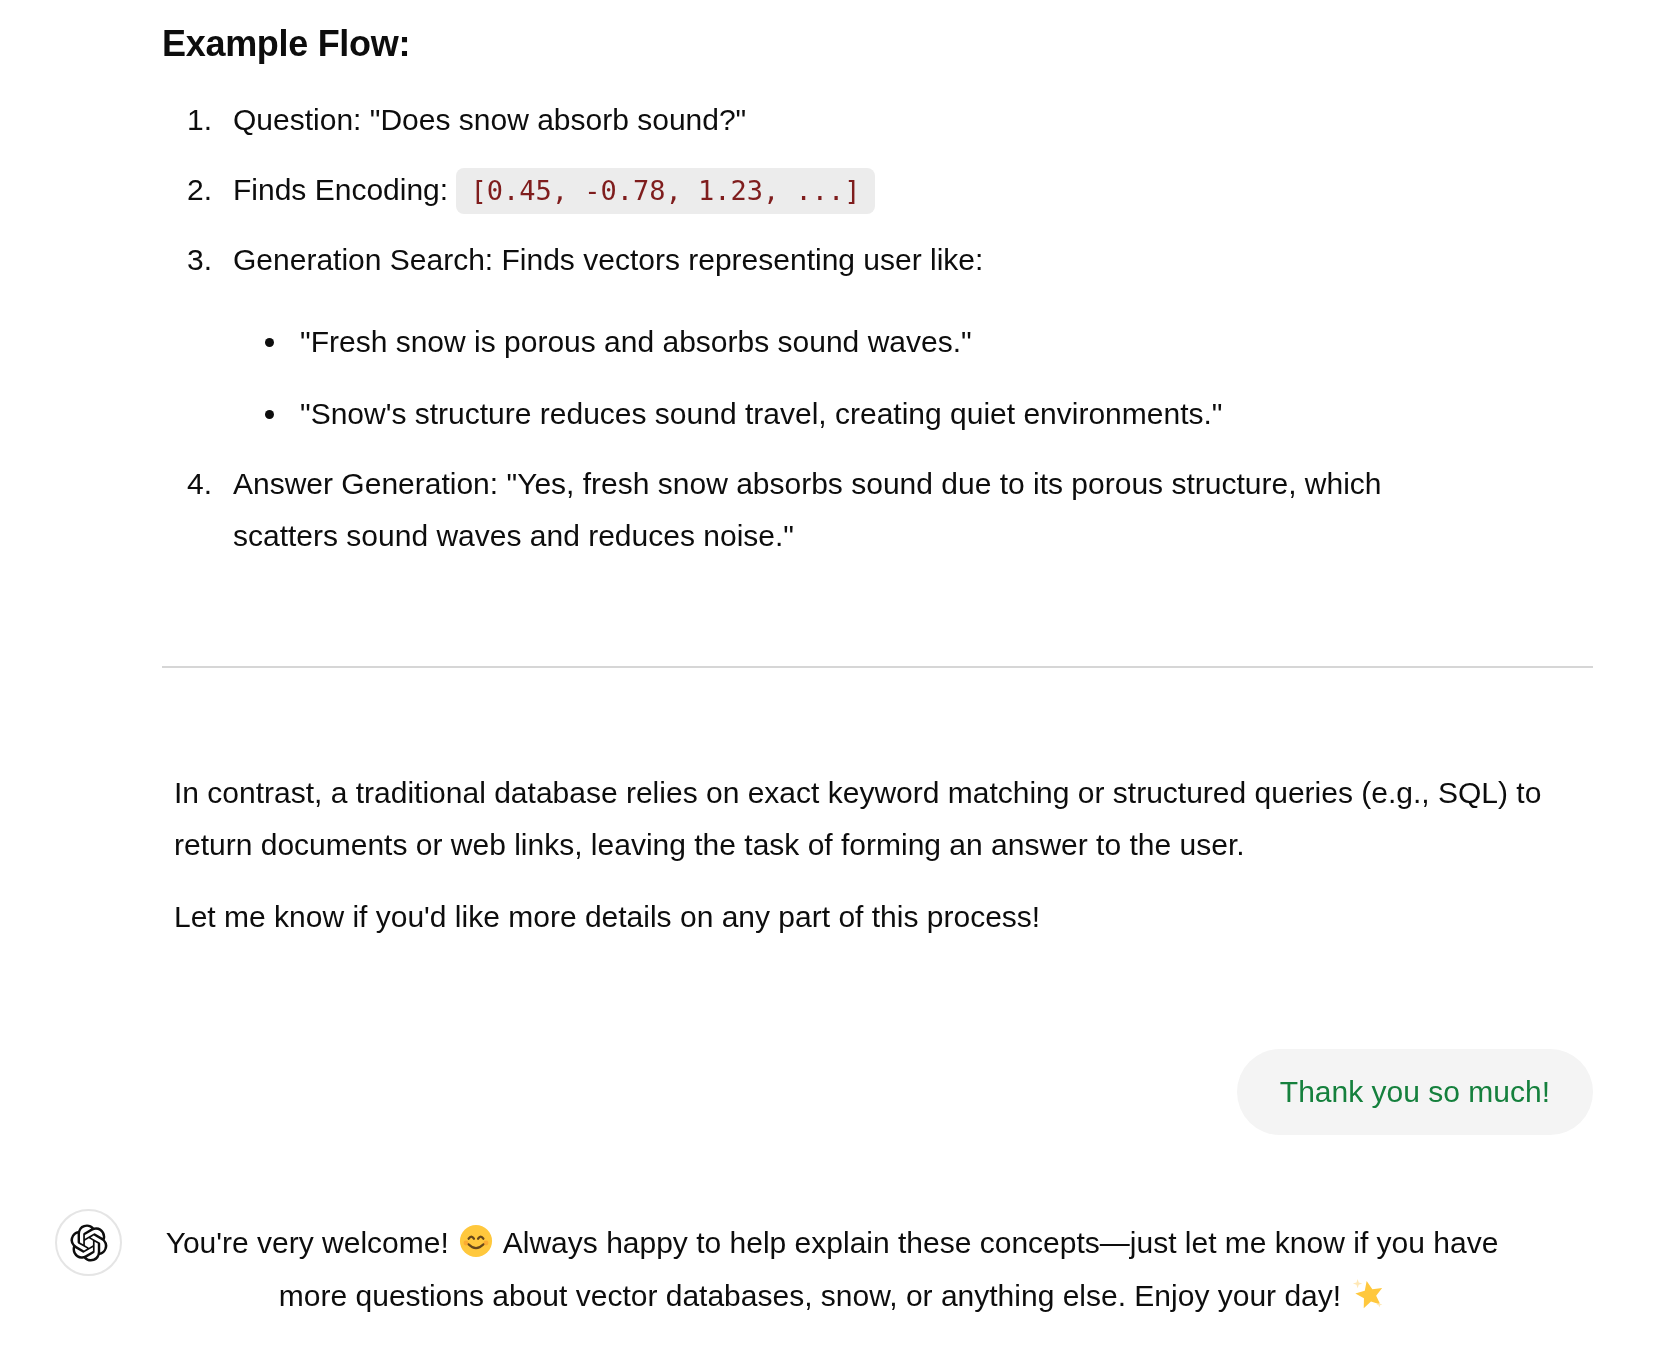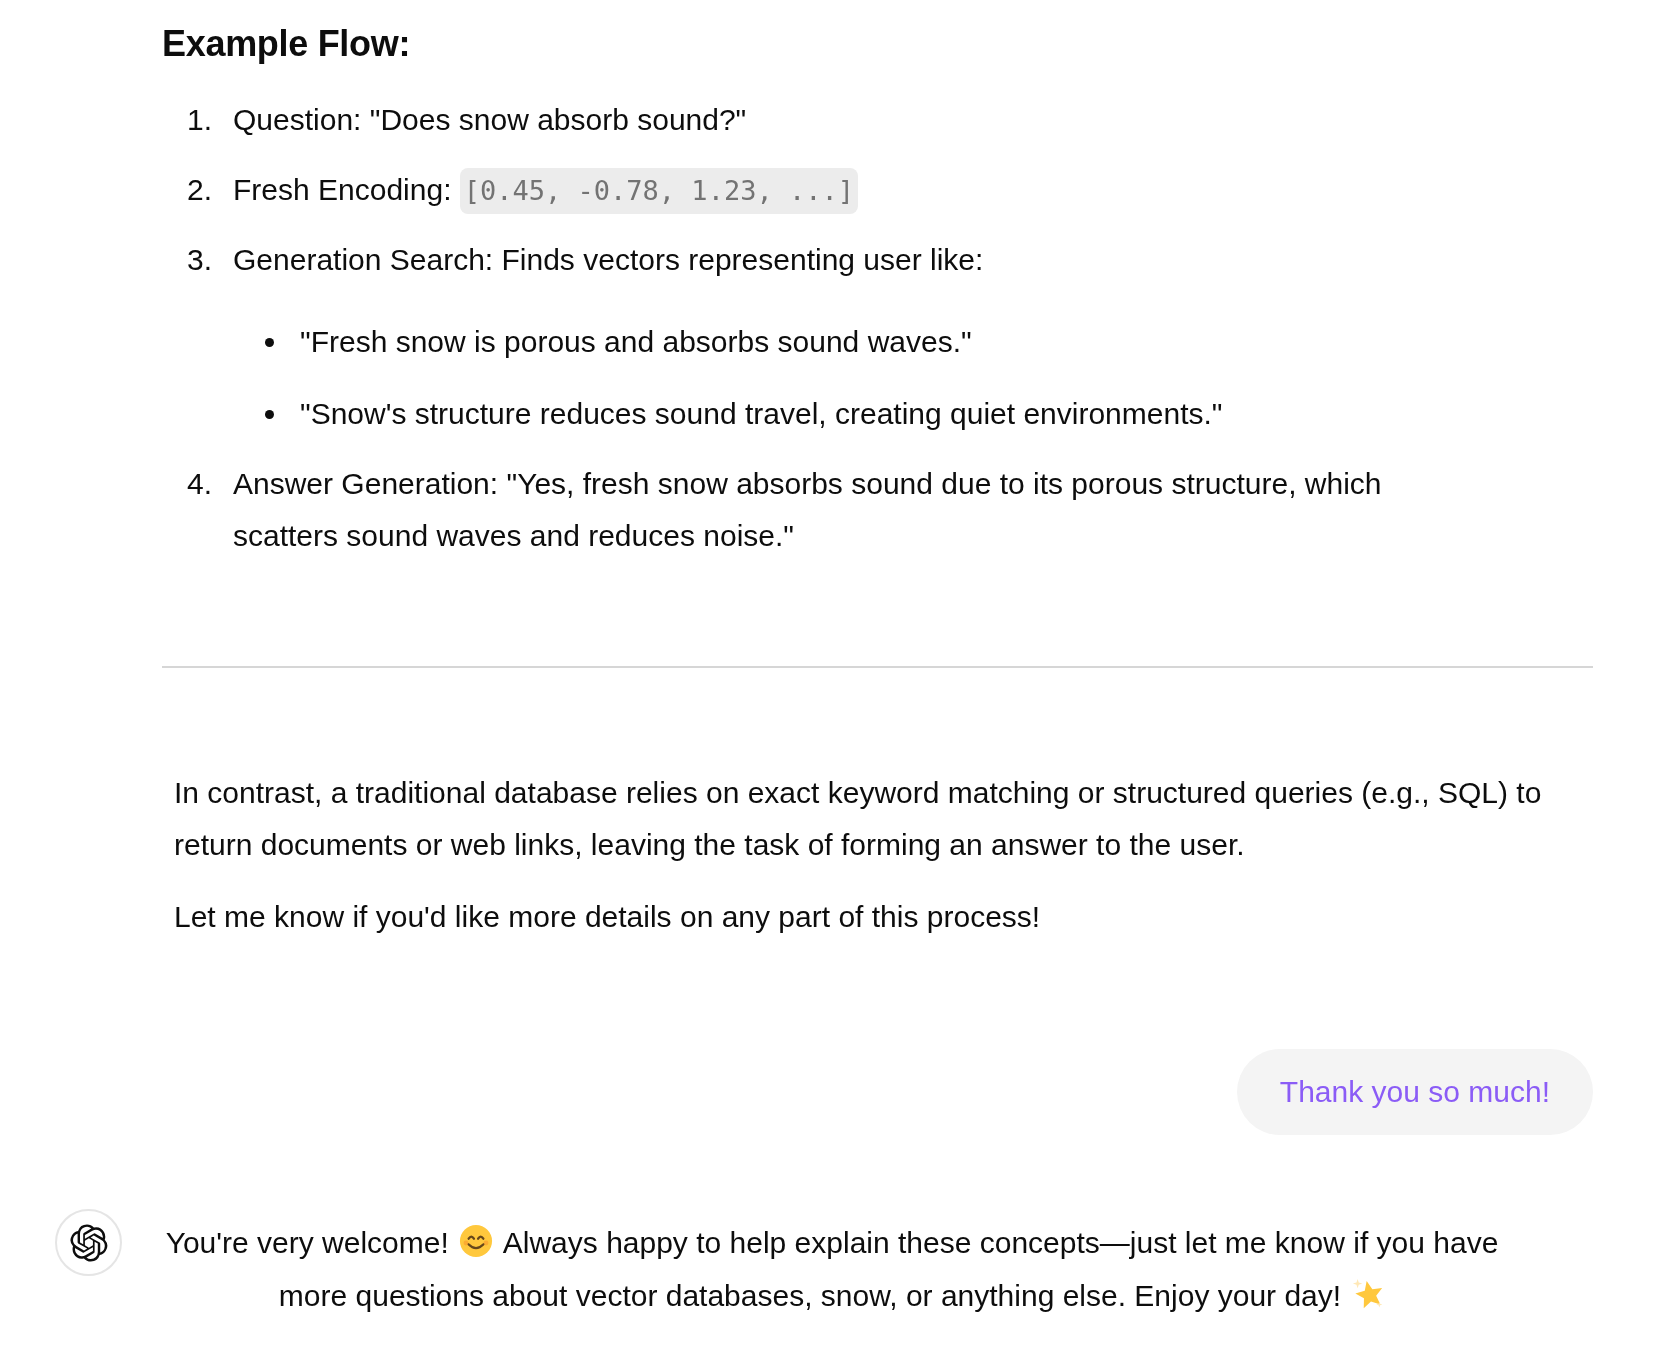--- a/index.html
+++ b/index.html
@@ -30,22 +30,22 @@
     margin-bottom: 18px;
     font-size: 30px; line-height: 52px;
     max-width: 1310px;
   }
   ol.steps > li:last-child { margin-bottom: 0; }
   .step-num { position: absolute; left: 25px; top: 0; }
   .step-label { font-weight: 400; }
   .inline-code {
     font-family: "DejaVu Sans Mono", "Liberation Mono", monospace;
     font-size: 27px; line-height: 36px;
-    background: #ececec; color: #737373;
-    padding: 5px 4px; border-radius: 8px;
+    background: #ececec; color: #7f1d1d;
+    padding: 5px 14px; border-radius: 8px;
     display: inline-block; vertical-align: baseline;
     white-space: nowrap;
   }
   ul.subbullets {
     list-style: none;
     margin: 30px 0 0 0; padding: 0 0 0 67px;
   }
   ul.subbullets > li {
     position: relative;
     margin-bottom: 20px;
@@ -73,21 +73,21 @@
   .user-row {
     margin-top: 106px;
     display: flex; justify-content: flex-end;
     max-width: 1431px;
   }
   .user-bubble {
     background: #f4f4f4;
     border-radius: 43px;
     padding: 17px 43px;
     font-size: 30px; line-height: 52px;
-    color: #8b5cf6;
+    color: #15803d;
     max-width: 1100px;
   }
 
   
   .assistant-row {
     margin-top: 74px;
     display: flex; align-items: flex-start;
     margin-left: -107px; 
   }
   .avatar {
@@ -121,21 +121,21 @@
     <h3 class="md-heading">Example Flow:</h3>
 
     <ol class="steps">
       <li>
         <span class="step-num">1.</span>
         <span class="step-label">Question</span><span>: </span><span>"Does snow absorb sound?"</span>
       </li>
 
       <li>
         <span class="step-num">2.</span>
-        <span class="step-label">Fresh Encoding</span><span>: </span><code class="inline-code">[0.45, -0.78, 1.23, ...]</code>
+        <span class="step-label">Finds Encoding</span><span>: </span><code class="inline-code">[0.45, -0.78, 1.23, ...]</code>
       </li>
 
       <li>
         <span class="step-num">3.</span>
         <span class="step-label">Generation Search</span><span>: </span><span>Finds vectors representing user like:</span>
         <ul class="subbullets">
           <li>
             <span class="bullet-dot"></span>
             <span>"Fresh snow is porous and absorbs sound waves."</span>
           </li>

